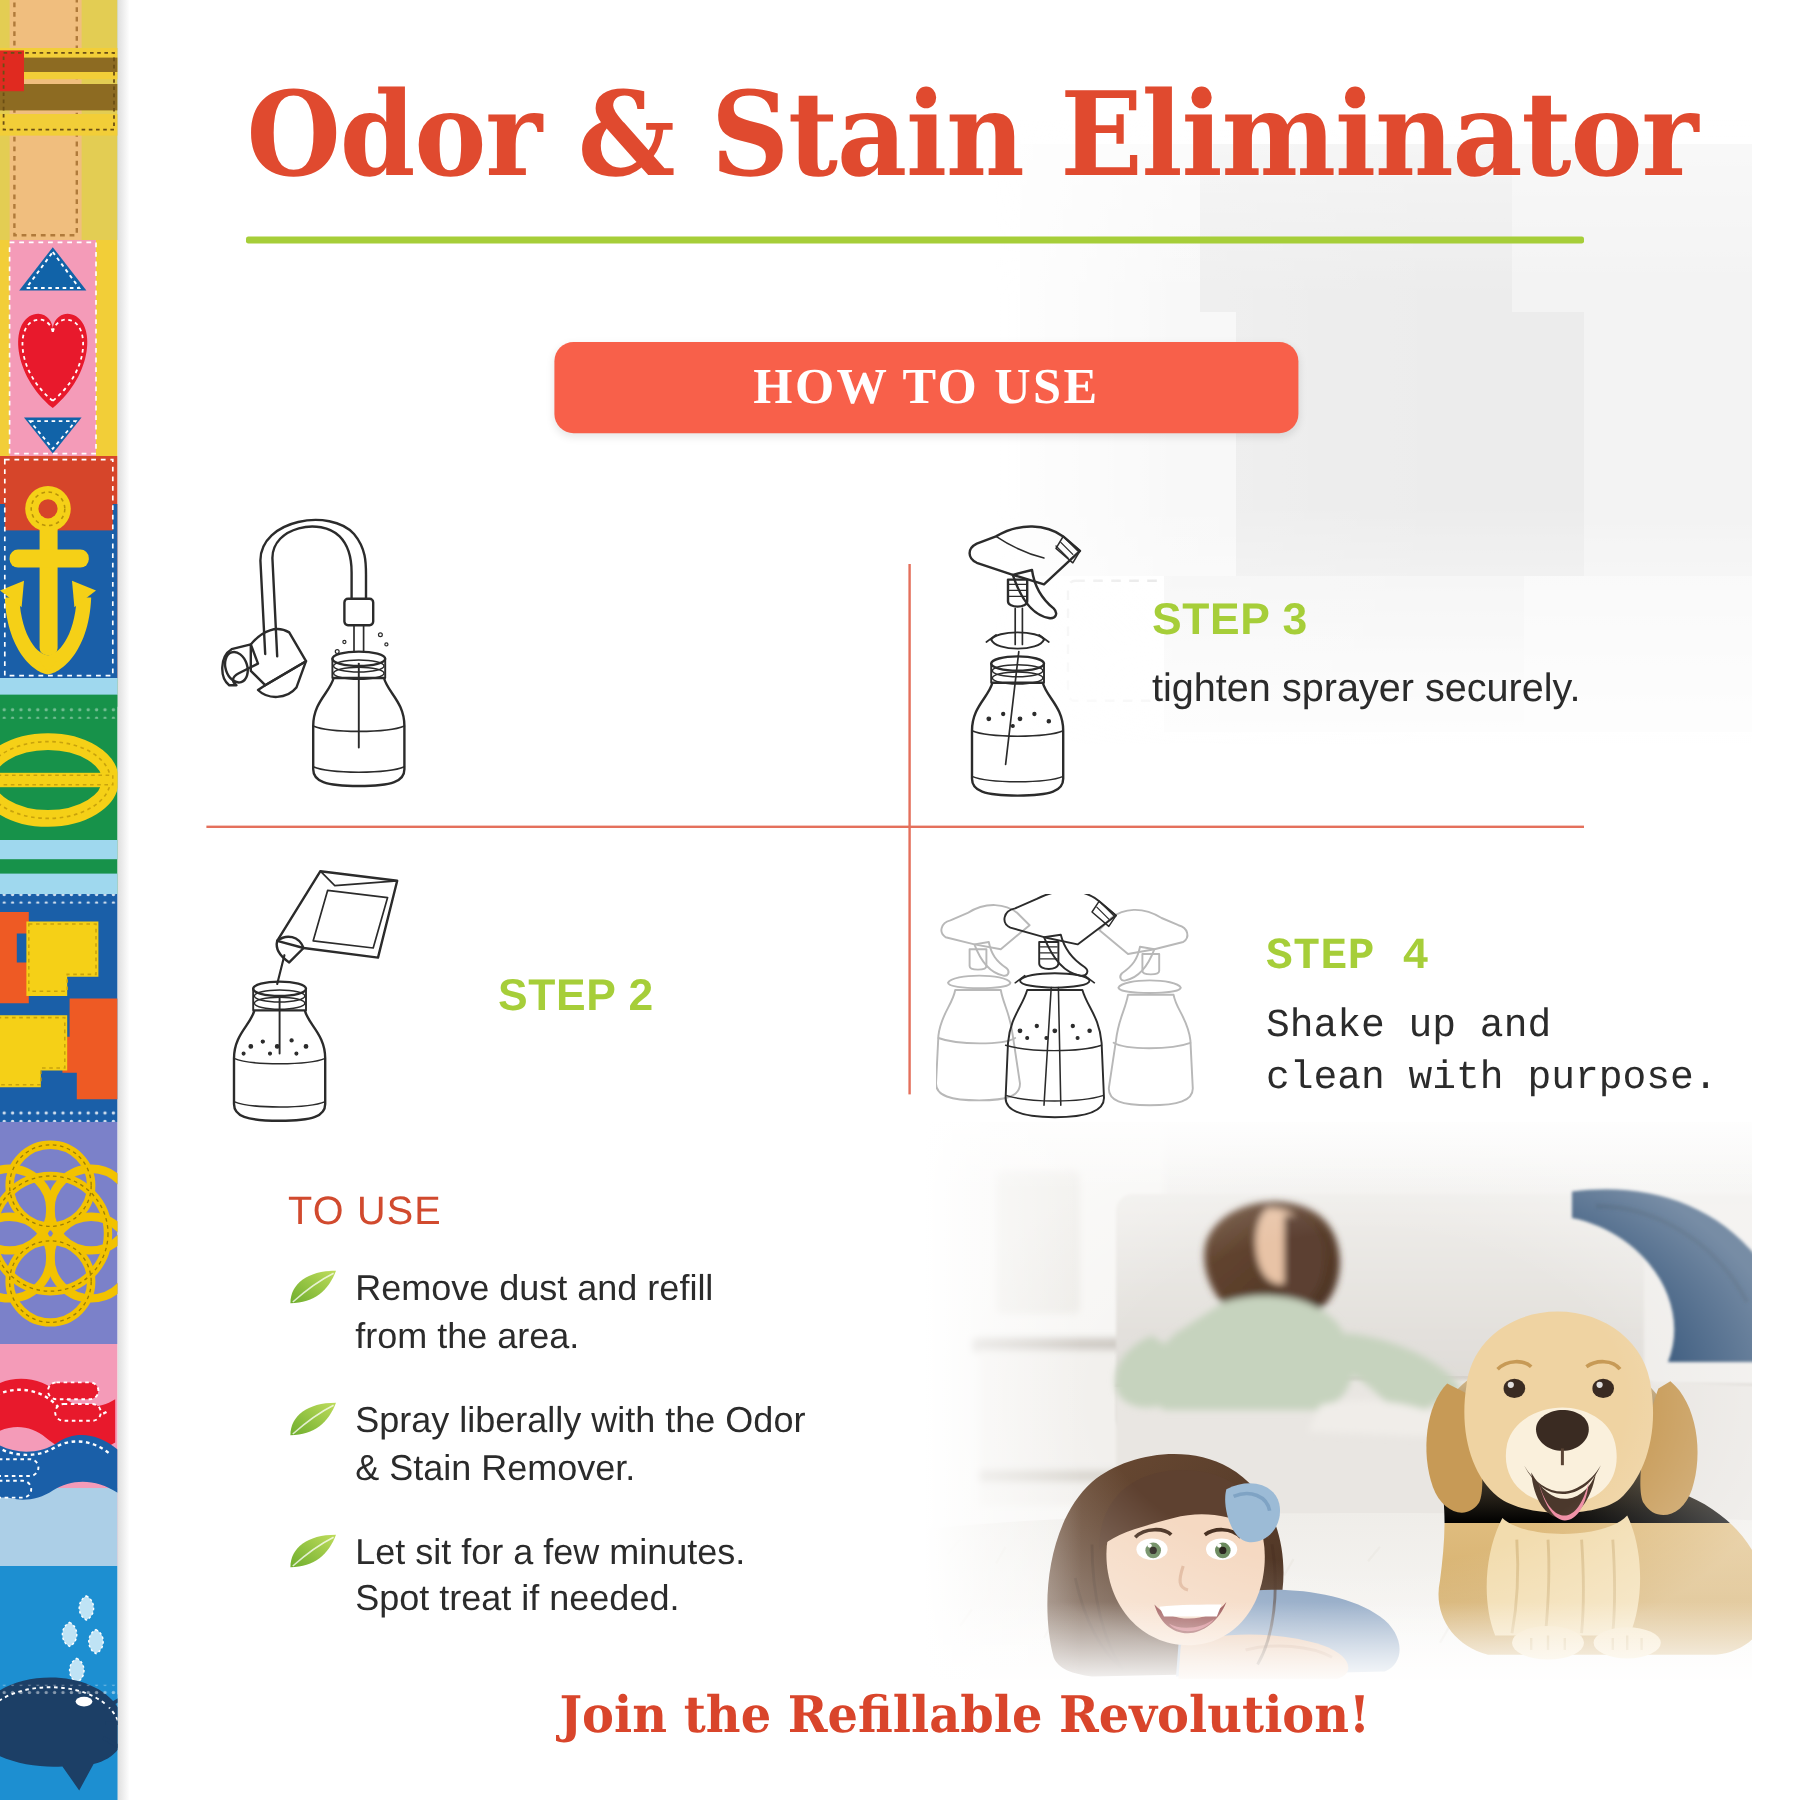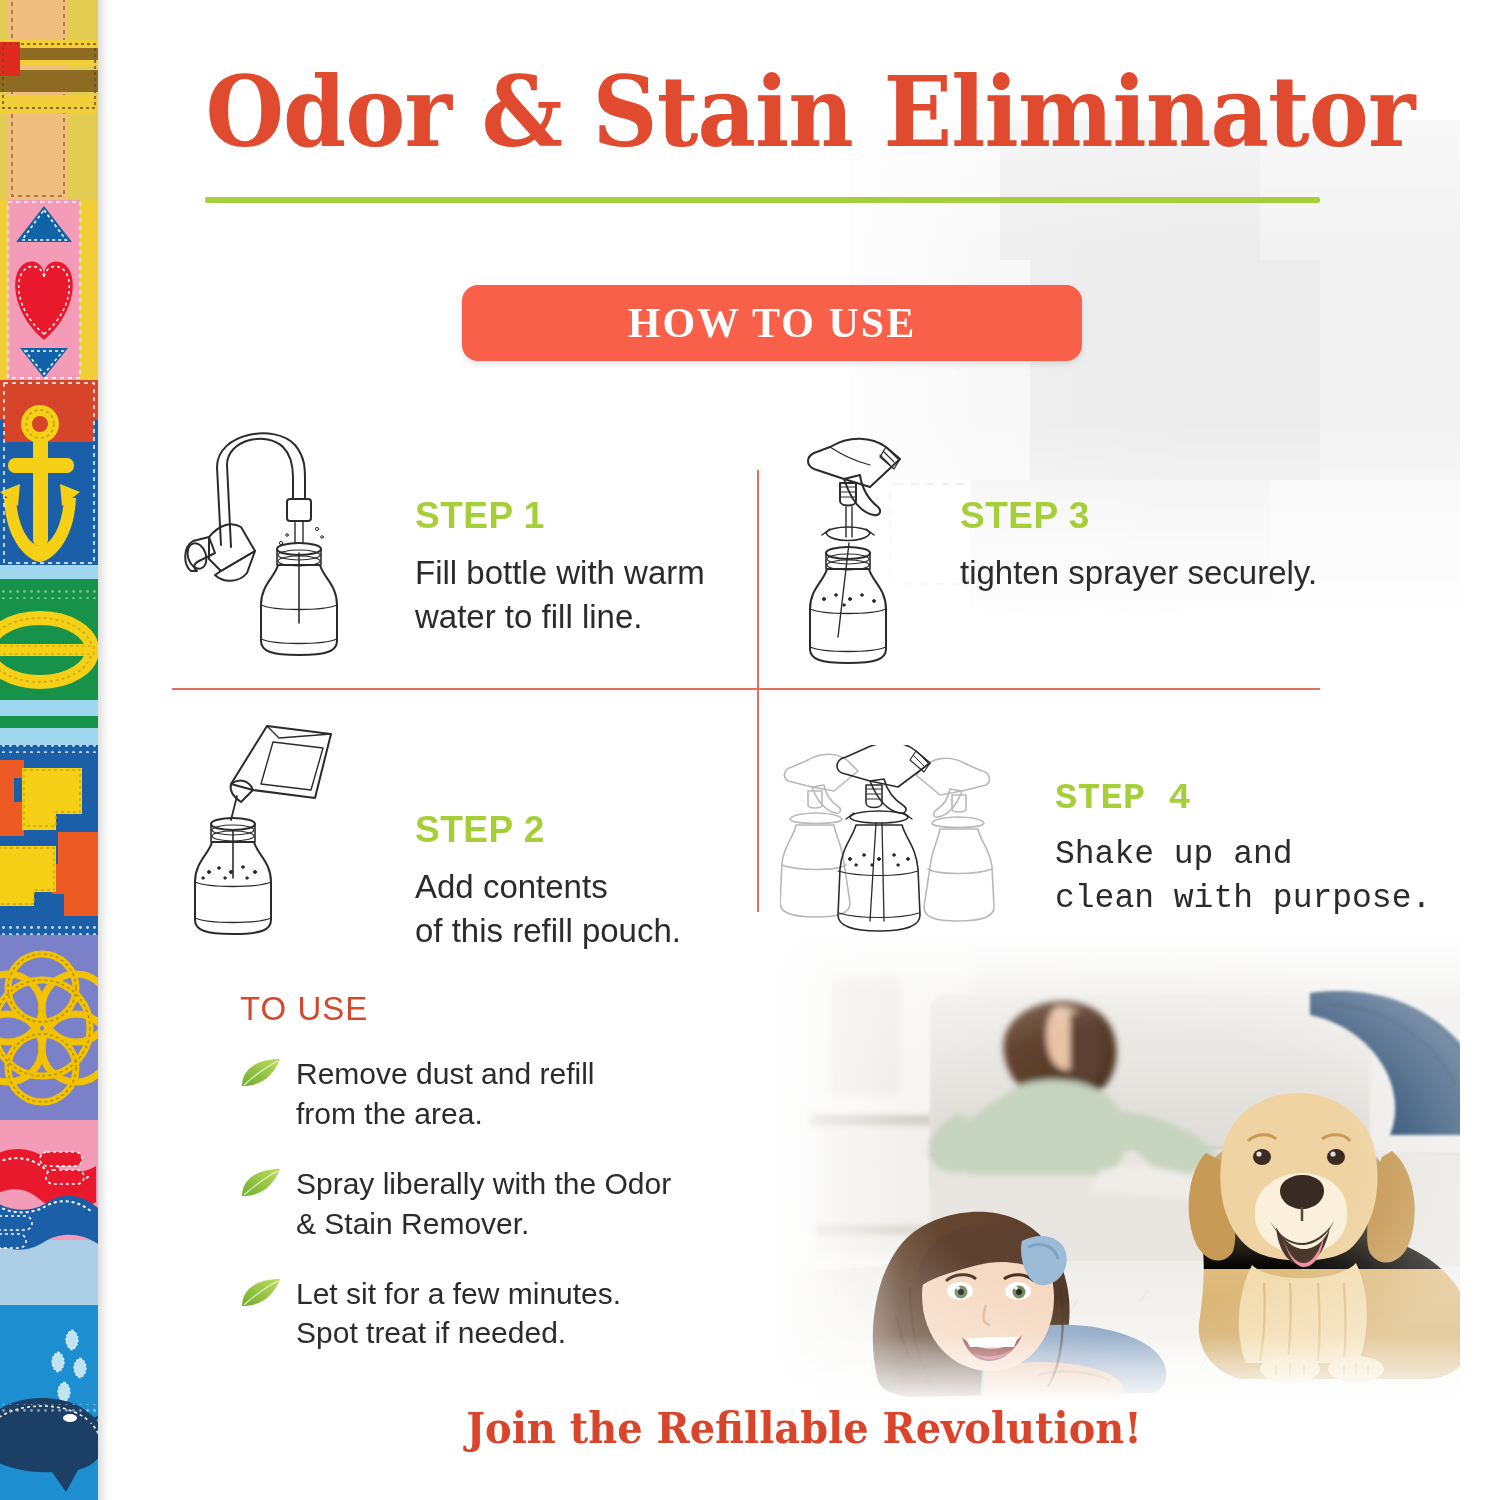--- a/index.html
+++ b/index.html
@@ -346,27 +346,20 @@
         <ellipse cx="124" cy="124" rx="22" ry="6"></ellipse>
         <path d="M102 124 L102 140 M146 124 L146 140" stroke-width="1.6"></path>
         <ellipse cx="124" cy="130" rx="21" ry="5" stroke-width="1.2"></ellipse>
         <ellipse cx="124" cy="136" rx="21" ry="5" stroke-width="1.2"></ellipse>
         <path d="M103 140 C100 152 86 160 86 180 L86 216 C86 226 96 230 124 230 C152 230 162 226 162 216 L162 180 C162 160 148 152 145 140 Z"></path>
         <path d="M86 180 C100 186 148 186 162 180" stroke-width="1.3"></path>
         <path d="M86 214 C100 220 148 220 162 214" stroke-width="1.3"></path>
         <path d="M124 128 L124 198" stroke-width="1.6"></path>
       </svg>
     </div>
-    <div class="step-txt" style="margin-left:60px;margin-top:70px;">
-      <div class="step-label">STEP 1</div>
-      <div class="step-body">
-        <div>Fill bottle with warm</div>
-        <div>water to fill line.</div>
-      </div>
-    </div>
   </div>
 
   <div class="step" id="step2">
     <div class="step-art">
       <svg width="180" height="230" viewBox="0 0 180 230" xmlns="http://www.w3.org/2000/svg" fill="none" stroke="#2B2B2B" stroke-width="2" stroke-linejoin="round" stroke-linecap="round">
         <path d="M56 72 L92 14 L156 22 L140 86 L78 78 Z"></path>
         <path d="M92 14 L104 26 L156 22" stroke-width="1.4"></path>
         <path d="M98 30 L148 36 L136 78 L86 72 Z" stroke-width="1.4"></path>
         <path d="M56 72 C64 66 74 68 78 78 L66 90 C60 86 54 80 56 72 Z"></path>
         <path d="M62 84 L56 108" stroke-width="1.8"></path>
@@ -385,24 +378,20 @@
             <circle cx="68" cy="155" r="1.3"></circle>
           <circle cx="80" cy="160" r="1.5"></circle>
             <circle cx="50" cy="166" r="1.2"></circle>
           <circle cx="72" cy="166" r="1.2"></circle>
             <circle cx="28" cy="166" r="1.2"></circle>
         </g>
       </svg>
     </div>
     <div class="step-txt" style="margin-left:60px;margin-top:97px;">
       <div class="step-label">STEP 2</div>
-      <div class="step-body">
-        <div>Add contents</div>
-        <div>of this refill pouch.</div>
-      </div>
     </div>
   </div>
 
   <div class="step" id="step3">
     <div class="step-art">
       <svg width="150" height="240" viewBox="0 0 150 240" xmlns="http://www.w3.org/2000/svg" fill="none" stroke="#2B2B2B" stroke-width="2" stroke-linejoin="round" stroke-linecap="round">
         <path d="M14 44 C6 40 6 32 14 28 L30 22 C50 10 72 12 86 22 L100 34 L70 62 L44 54 Z"></path>
         <path d="M86 22 L100 34 L94 44 L80 32 Z" stroke-width="1.3"></path>
         <path d="M88 24 L98 34 M84 27 L94 37 M80 30 L90 40" stroke-width="1.1"></path>
         <path d="M30 22 C42 30 54 36 70 40" stroke-width="1.2"></path>

